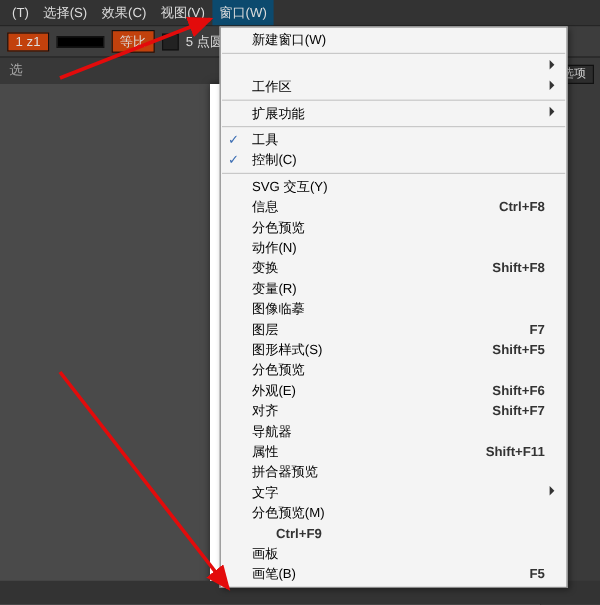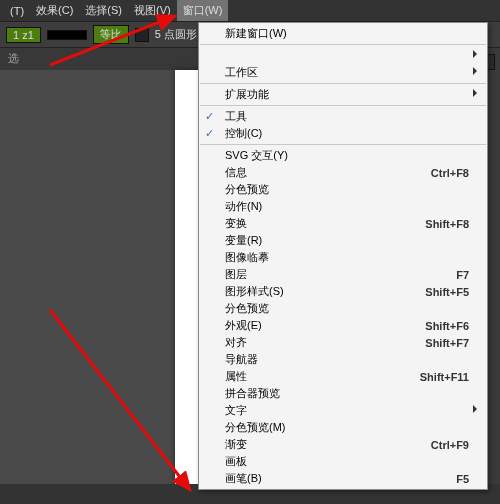--- a/index.html
+++ b/index.html
@@ -15,35 +15,35 @@
   .menubar {
     height: 22px;
     background: #333;
     display: flex;
     align-items: center;
     padding: 0 4px;
     color: #ddd;
     border-bottom: 1px solid #222;
   }
   .menubar span { padding: 3px 6px; cursor: default; }
-  .menubar .open { background: #737373; }
+  .menubar .open { background: #0c4a6e; }
   .toolbar {
     height: 26px;
     background: #3d3d3d;
     display: flex;
     align-items: center;
     padding: 0 6px;
     gap: 6px;
     border-bottom: 1px solid #222;
     color: #ddd;
     position: relative;
     z-index: 1;
   }
   .toolbar .sel {
-    background: #4d7c0f;
+    background: #c2410c;
     border: 1px solid #111;
     padding: 1px 6px;
     color: #ddd;
     font-size: 11px;
   }
   .stroke-sample {
     width: 40px; height: 10px;
     background: linear-gradient(to right,#000,#000);
     border: 1px solid #111;
   }
@@ -79,21 +79,21 @@
     box-shadow: 0 0 6px rgba(0,0,0,.5);
   }
   .statusbar {
     position:absolute; left:0; right:0; bottom:0; height:20px;
     background:#333; color:#bbb; font-size:10px;
     display:flex; align-items:center; padding:0 8px;
   }
   
   .menu {
     position: absolute;
-    top: 22px; left: 198px;
+    top: 22px; left: 183px;
     width: 290px;
     background: #f4f4f4;
     border: 1px solid #8a8a8a;
     box-shadow: 2px 2px 5px rgba(0,0,0,.4);
     color: #000;
     padding: 2px 0;
     z-index: 10;
     max-height: 478px;
     overflow: hidden;
   }
@@ -134,22 +134,22 @@
     position:absolute; right:55px; bottom:18px;
     color:rgba(255,255,255,.5); font-size:11px;
     z-index:5;
   }
 </style>
 </head>
 <body>
 
 <div class="menubar">
   <span>(T)</span>
+  <span>选择(S)</span>
   <span>效果(C)</span>
-  <span>选择(S)</span>
   <span>视图(V)</span>
   <span class="open">窗口(W)</span>
 </div>
 
 <div class="toolbar">
   <span class="sel">1 z1</span>
   <span class="stroke-sample"></span>
   <span class="sel">等比</span>
   <span class="sq"></span>
   <span>5 点圆形</span>
@@ -247,21 +247,20 @@
       <span class="label">拼合器预览</span>
     </div>
     <div class="item">
       <span class="label">文字</span>
       <span class="sub"></span>
     </div>
     <div class="item">
       <span class="label">分色预览(M)</span>
     </div>
     <div class="item">
-      <span class="label">渐变</span>
       <span class="shortcut">Ctrl+F9</span>
     </div>
     <div class="item">
       <span class="label">画板</span>
     </div>
     <div class="item">
       <span class="label">画笔(B)</span>
       <span class="shortcut">F5</span>
     </div>
   </div>

